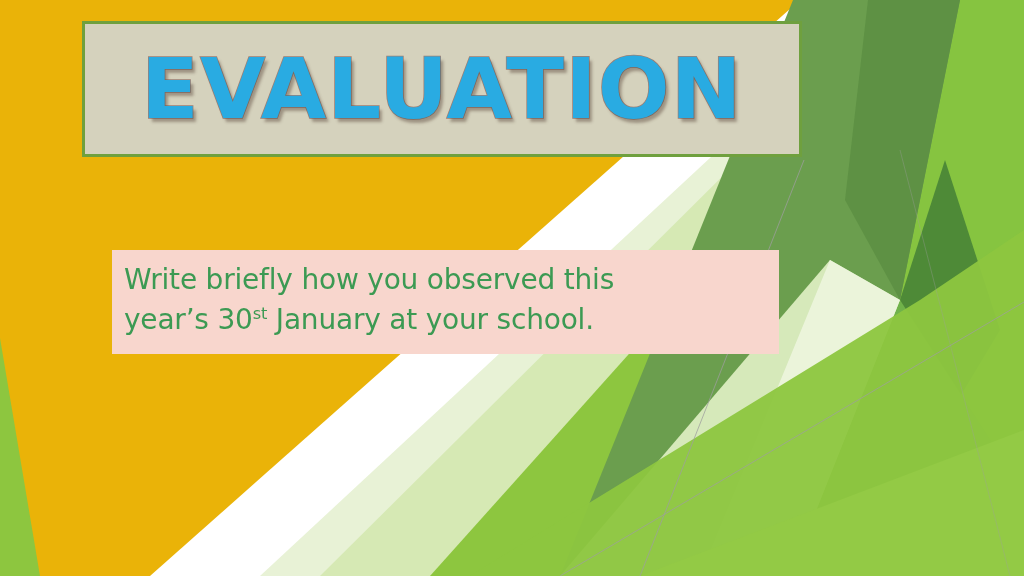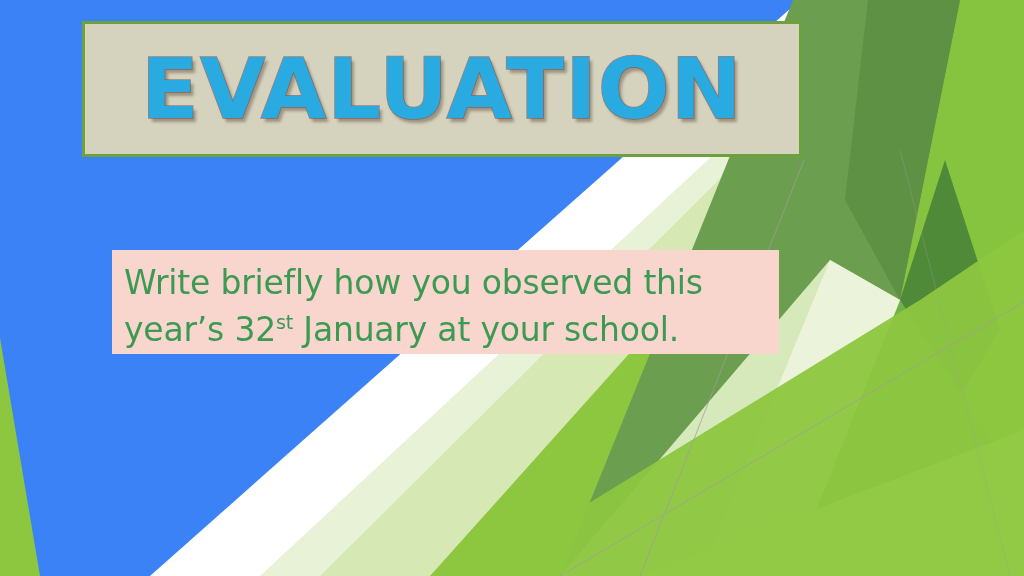--- a/index.html
+++ b/index.html
@@ -5,21 +5,21 @@
 <style>
   html, body {
     margin: 0;
     padding: 0;
     background: #ffffff;
   }
   #slide {
     position: relative;
     width: 1024px;
     height: 576px;
-    background: #3b82f6;
+    background: #eab308;
     overflow: hidden;
     font-family: "Liberation Sans", sans-serif;
   }
 
   
   #facet-bg {
     position: absolute;
     left: 0; top: 0;
     width: 1024px;
     height: 576px;
@@ -62,21 +62,21 @@
     top: 250px;
     width: 667px;
     height: 104px;
     background: #F8D6CD;
     z-index: 5;
     box-sizing: border-box;
     padding: 10px 12px 10px 12px;
   }
   #body-text {
     font-family: "DejaVu Sans", sans-serif;
-    font-size: 33px;
+    font-size: 28px;
     line-height: 1.42;
     color: #3C9A53;
     letter-spacing: -0.2px;
   }
   #body-text sup {
     font-size: 0.58em;
     vertical-align: super;
     line-height: 0;
   }
 </style>
@@ -120,17 +120,17 @@
     <line x1="900" y1="150" x2="1010" y2="576" stroke="#9E9E9E" stroke-width="1" opacity="0.35"></line>
   </svg>
 
   <div id="title-box">
     <div id="title-text">EVALUATION</div>
   </div>
 
   <div id="body-box">
     <div id="body-text">
       <span>Write briefly how you observed this</span><br>
-      <span>year’s 32</span><sup>st</sup><span> January at your school.</span>
+      <span>year’s 30</span><sup>st</sup><span> January at your school.</span>
     </div>
   </div>
 
 </div>
 
 </body></html>

